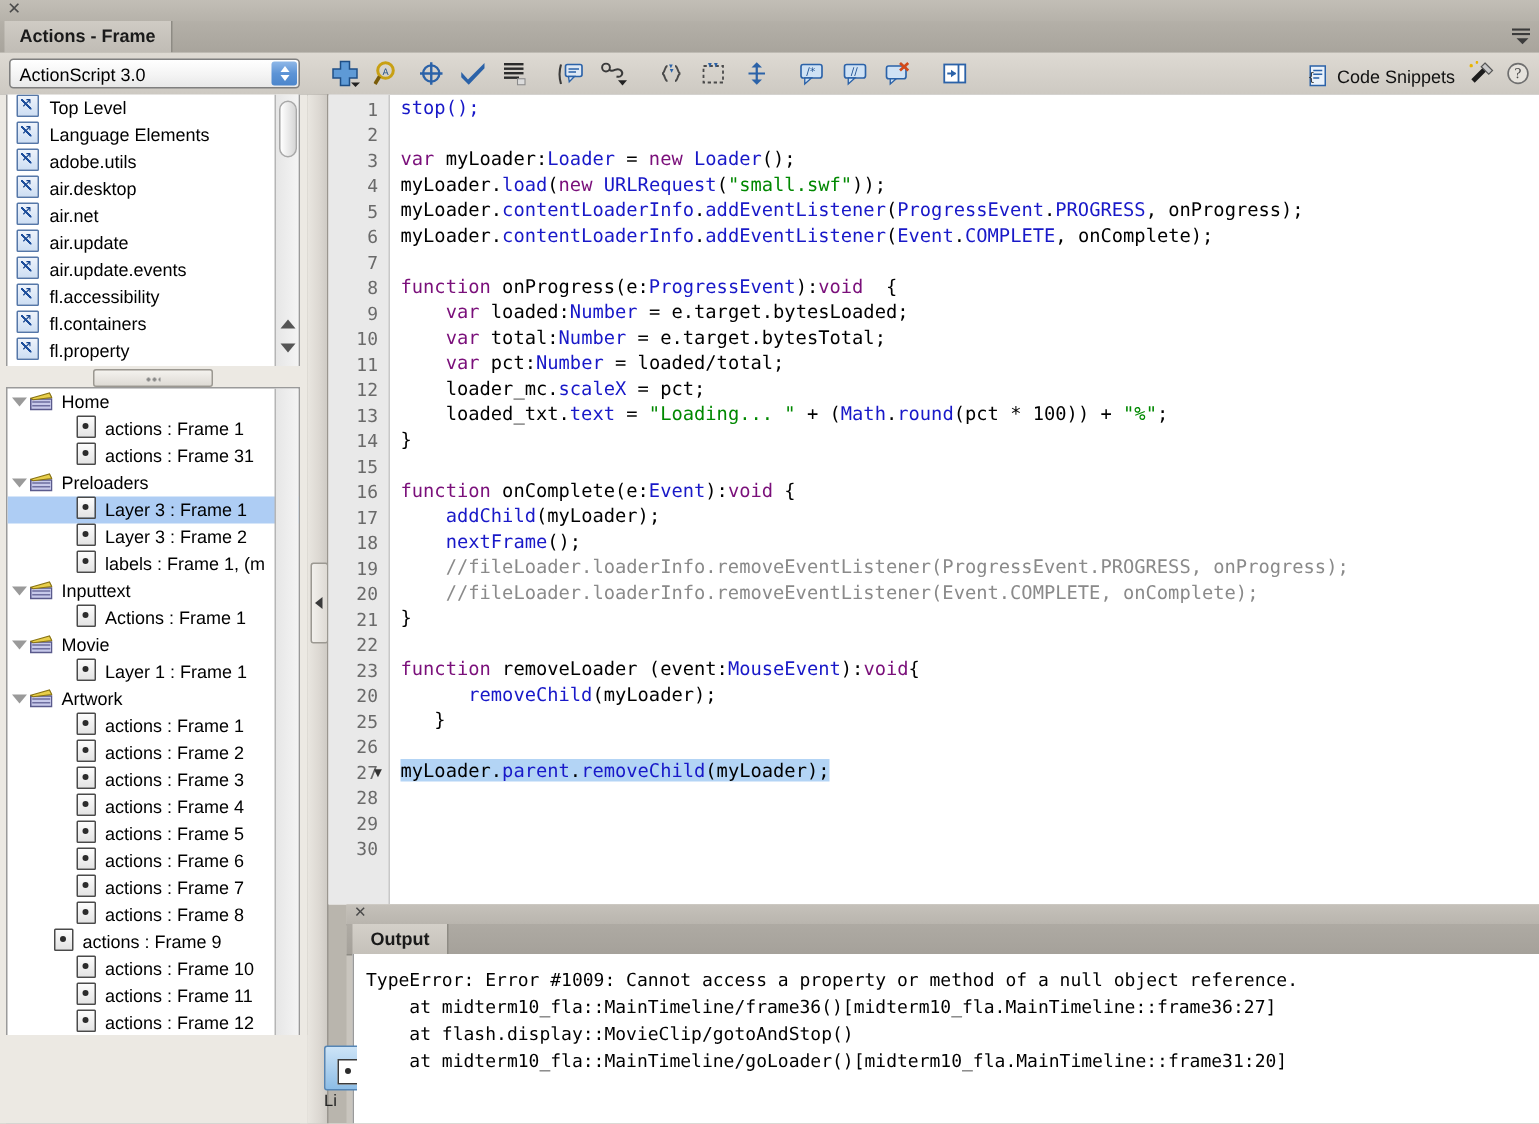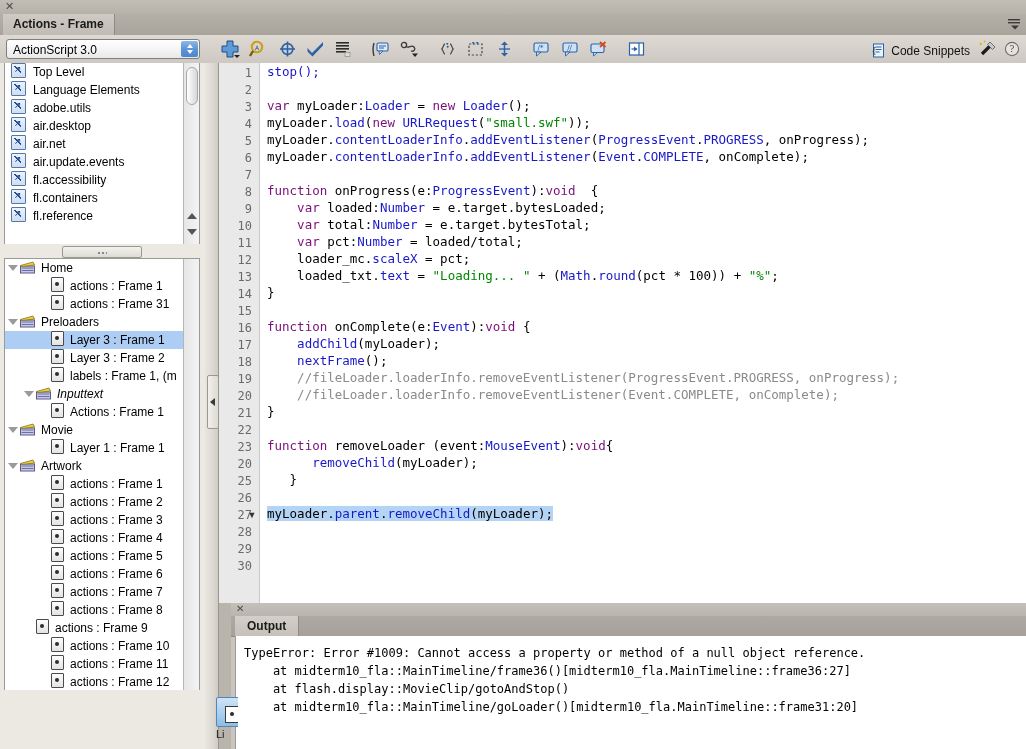--- a/index.html
+++ b/index.html
@@ -484,24 +484,25 @@
 
   <div class="left-col">
 
     <div class="tree-top">
       <div class="tree-top-inner" id="cls-list">
           <div class="cls-row"><span class="cls-ico"><span class="arw">↗</span></span><span class="cls-label">Top Level</span></div>
           <div class="cls-row"><span class="cls-ico"><span class="arw">↗</span></span><span class="cls-label">Language Elements</span></div>
           <div class="cls-row"><span class="cls-ico"><span class="arw">↗</span></span><span class="cls-label">adobe.utils</span></div>
           <div class="cls-row"><span class="cls-ico"><span class="arw">↗</span></span><span class="cls-label">air.desktop</span></div>
           <div class="cls-row"><span class="cls-ico"><span class="arw">↗</span></span><span class="cls-label">air.net</span></div>
+          <div class="cls-row"><span class="cls-ico"><span class="arw">↗</span></span><span class="cls-label">air.update</span></div>
           <div class="cls-row"><span class="cls-ico"><span class="arw">↗</span></span><span class="cls-label">air.update.events</span></div>
           <div class="cls-row"><span class="cls-ico"><span class="arw">↗</span></span><span class="cls-label">fl.accessibility</span></div>
           <div class="cls-row"><span class="cls-ico"><span class="arw">↗</span></span><span class="cls-label">fl.containers</span></div>
-          <div class="cls-row"><span class="cls-ico"><span class="arw">↗</span></span><span class="cls-label">fl.reference</span></div>
+          <div class="cls-row"><span class="cls-ico"><span class="arw">↗</span></span><span class="cls-label">fl.property</span></div>
         </div>
       <div class="vscroll">
         <div class="thumb" style="top:4px;height:38px;"></div>
         <div class="ar up" style="top:150px;"></div>
         <div class="ar dn" style="top:166px;"></div>
       </div>
     </div>
 
     <div class="hgrip">
       <div class="bar">
@@ -521,21 +522,21 @@
           <div class="scr-row" style="padding-left: 46px;"><span class="as-ico"></span><span class="scr-label">actions : Frame 31</span></div>
           <div class="scr-row" style="padding-left: 16px;"><span class="disc" style="margin-left: -13px;"></span><span class="mc-ico"><svg width="15" height="13" viewBox="0 0 15 13">
                 <rect x="0.5" y="5" width="14" height="7" fill="#c7c9ea" stroke="#5a5a8c" stroke-width="1"></rect>
                 <rect x="1.5" y="6.5" width="12" height="1" fill="#6e6ea0"></rect>
                 <rect x="1.5" y="9" width="12" height="1" fill="#6e6ea0"></rect>
                 <polygon points="0.5,4.5 13,1 14.5,4 2,5.5" fill="#e8cf4a" stroke="#8a7413" stroke-width=".8"></polygon>
               </svg></span><span class="scr-label">Preloaders</span></div>
           <div class="scr-row sel" style="padding-left: 46px;"><span class="as-ico"></span><span class="scr-label">Layer 3 : Frame 1</span></div>
           <div class="scr-row" style="padding-left: 46px;"><span class="as-ico"></span><span class="scr-label">Layer 3 : Frame 2</span></div>
           <div class="scr-row" style="padding-left: 46px;"><span class="as-ico"></span><span class="scr-label">labels : Frame 1, (m</span></div>
-          <div class="scr-row" style="padding-left: 32px; font-style: italic;"><span class="disc" style="margin-left: -13px;"></span><span class="mc-ico"><svg width="15" height="13" viewBox="0 0 15 13">
+          <div class="scr-row" style="padding-left: 16px;"><span class="disc" style="margin-left: -13px;"></span><span class="mc-ico"><svg width="15" height="13" viewBox="0 0 15 13">
                 <rect x="0.5" y="5" width="14" height="7" fill="#c7c9ea" stroke="#5a5a8c" stroke-width="1"></rect>
                 <rect x="1.5" y="6.5" width="12" height="1" fill="#6e6ea0"></rect>
                 <rect x="1.5" y="9" width="12" height="1" fill="#6e6ea0"></rect>
                 <polygon points="0.5,4.5 13,1 14.5,4 2,5.5" fill="#e8cf4a" stroke="#8a7413" stroke-width=".8"></polygon>
               </svg></span><span class="scr-label">Inputtext</span></div>
           <div class="scr-row" style="padding-left: 46px;"><span class="as-ico"></span><span class="scr-label">Actions : Frame 1</span></div>
           <div class="scr-row" style="padding-left: 16px;"><span class="disc" style="margin-left: -13px;"></span><span class="mc-ico"><svg width="15" height="13" viewBox="0 0 15 13">
                 <rect x="0.5" y="5" width="14" height="7" fill="#c7c9ea" stroke="#5a5a8c" stroke-width="1"></rect>
                 <rect x="1.5" y="6.5" width="12" height="1" fill="#6e6ea0"></rect>
                 <rect x="1.5" y="9" width="12" height="1" fill="#6e6ea0"></rect>

